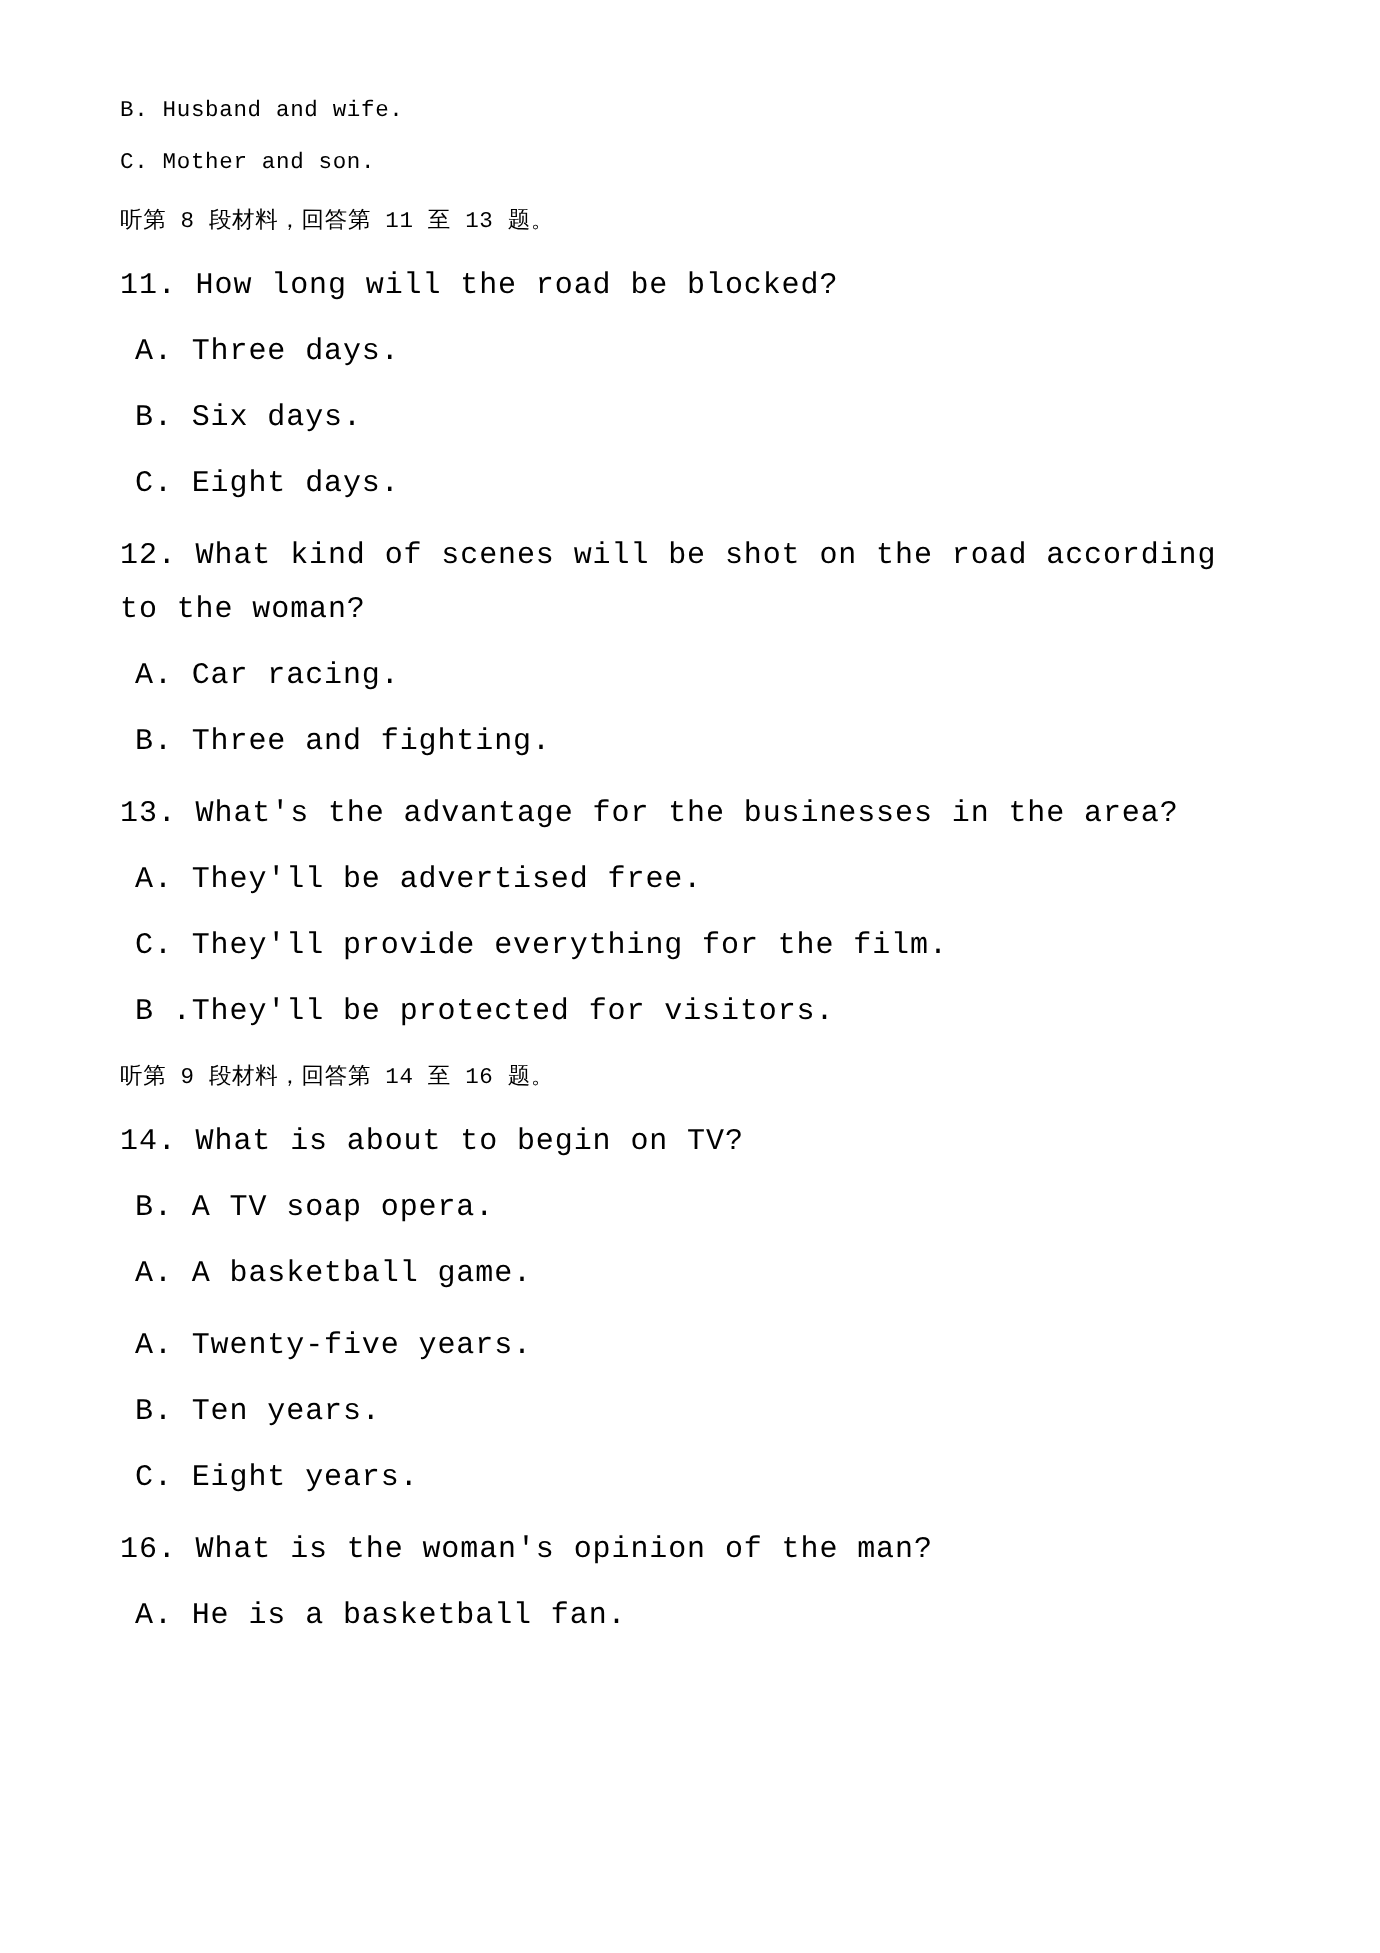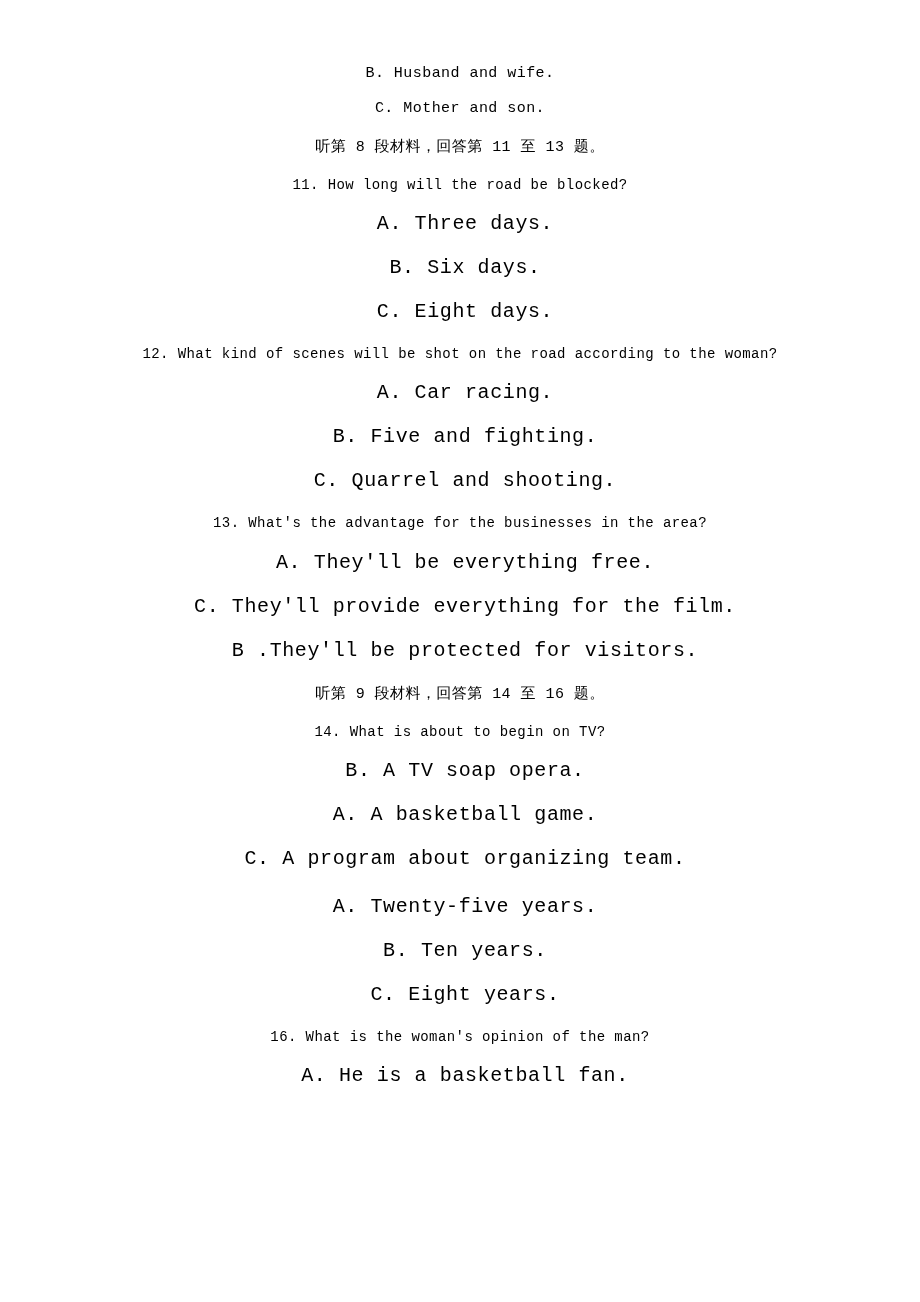--- a/index.html
+++ b/index.html
@@ -12,35 +12,34 @@
       font-family: 'Courier New', Courier, monospace;
       font-size: 16px;
       color: #000000;
       width: 920px;
       min-height: 1302px;
       padding: 60px 80px;
       line-height: 1.8;
     }
     .content-block {
       width: 100%;
-      text-align: center;
     }
     .line {
       margin-bottom: 8px;
       font-size: 15px;
       letter-spacing: 0.03em;
     }
     .section-header {
       font-size: 15px;
       font-weight: normal;
       margin-bottom: 8px;
       font-family: Liberation Mono, monospace;
     }
     .question-line {
-      font-size: 14px;
+      font-size: 20px;
       margin-bottom: 8px;
       text-indent: 0;
     }
     .option-line {
       font-size: 20px;
       margin-bottom: 8px;
       padding-left: 10px;
     }
     .spacer {
       height: 4px;
@@ -55,34 +54,32 @@
   <div class="spacer"></div>
   <div class="line section-header">听第 8 段材料，回答第 11 至 13 题。</div>
   <div class="spacer"></div>
   <div class="line question-line">11.  How  long  will  the  road  be  blocked?</div>
   <div class="line option-line">A.  Three  days.</div>
   <div class="line option-line">B.  Six  days.</div>
   <div class="line option-line">C.  Eight  days.</div>
   <div class="spacer"></div>
   <div class="line question-line">12.  What  kind  of  scenes  will  be  shot  on  the  road  according  to  the  woman?</div>
   <div class="line option-line">A.  Car  racing.</div>
-  <div class="line option-line">B. Five  and  fighting.</div>
-  <div class="line option-line">C.  Quarrel  and  shooting.</div>
+  <div class="line option-line">B. Three  and  fighting.</div>
   <div class="spacer"></div>
   <div class="line question-line">13.  What's  the  advantage  for  the  businesses  in  the  area?</div>
-  <div class="line option-line">A. They'll be  everything  free.</div>
+  <div class="line option-line">A. They'll be  advertised  free.</div>
   <div class="line option-line">C.  They'll  provide  everything  for  the  film.</div>
   <div class="line option-line">B .They'll be  protected  for  visitors.</div>
   <div class="spacer"></div>
   <div class="line section-header">听第 9 段材料，回答第 14 至 16 题。</div>
   <div class="spacer"></div>
   <div class="line question-line">14. What is about to begin on TV?</div>
   <div class="line option-line">B. A TV soap opera.</div>
   <div class="line option-line">A. A basketball game.</div>
-  <div class="line option-line">C.  A  program  about  organizing  team.</div>
   <div class="spacer"></div>
   <div class="line option-line">A.  Twenty-five  years.</div>
   <div class="line option-line">B.  Ten  years.</div>
   <div class="line option-line">C.  Eight  years.</div>
   <div class="spacer"></div>
   <div class="line question-line">16.  What  is  the  woman's  opinion  of  the  man?</div>
   <div class="line option-line">A.  He  is  a  basketball  fan.</div>
 </div>
 
 </body></html>

